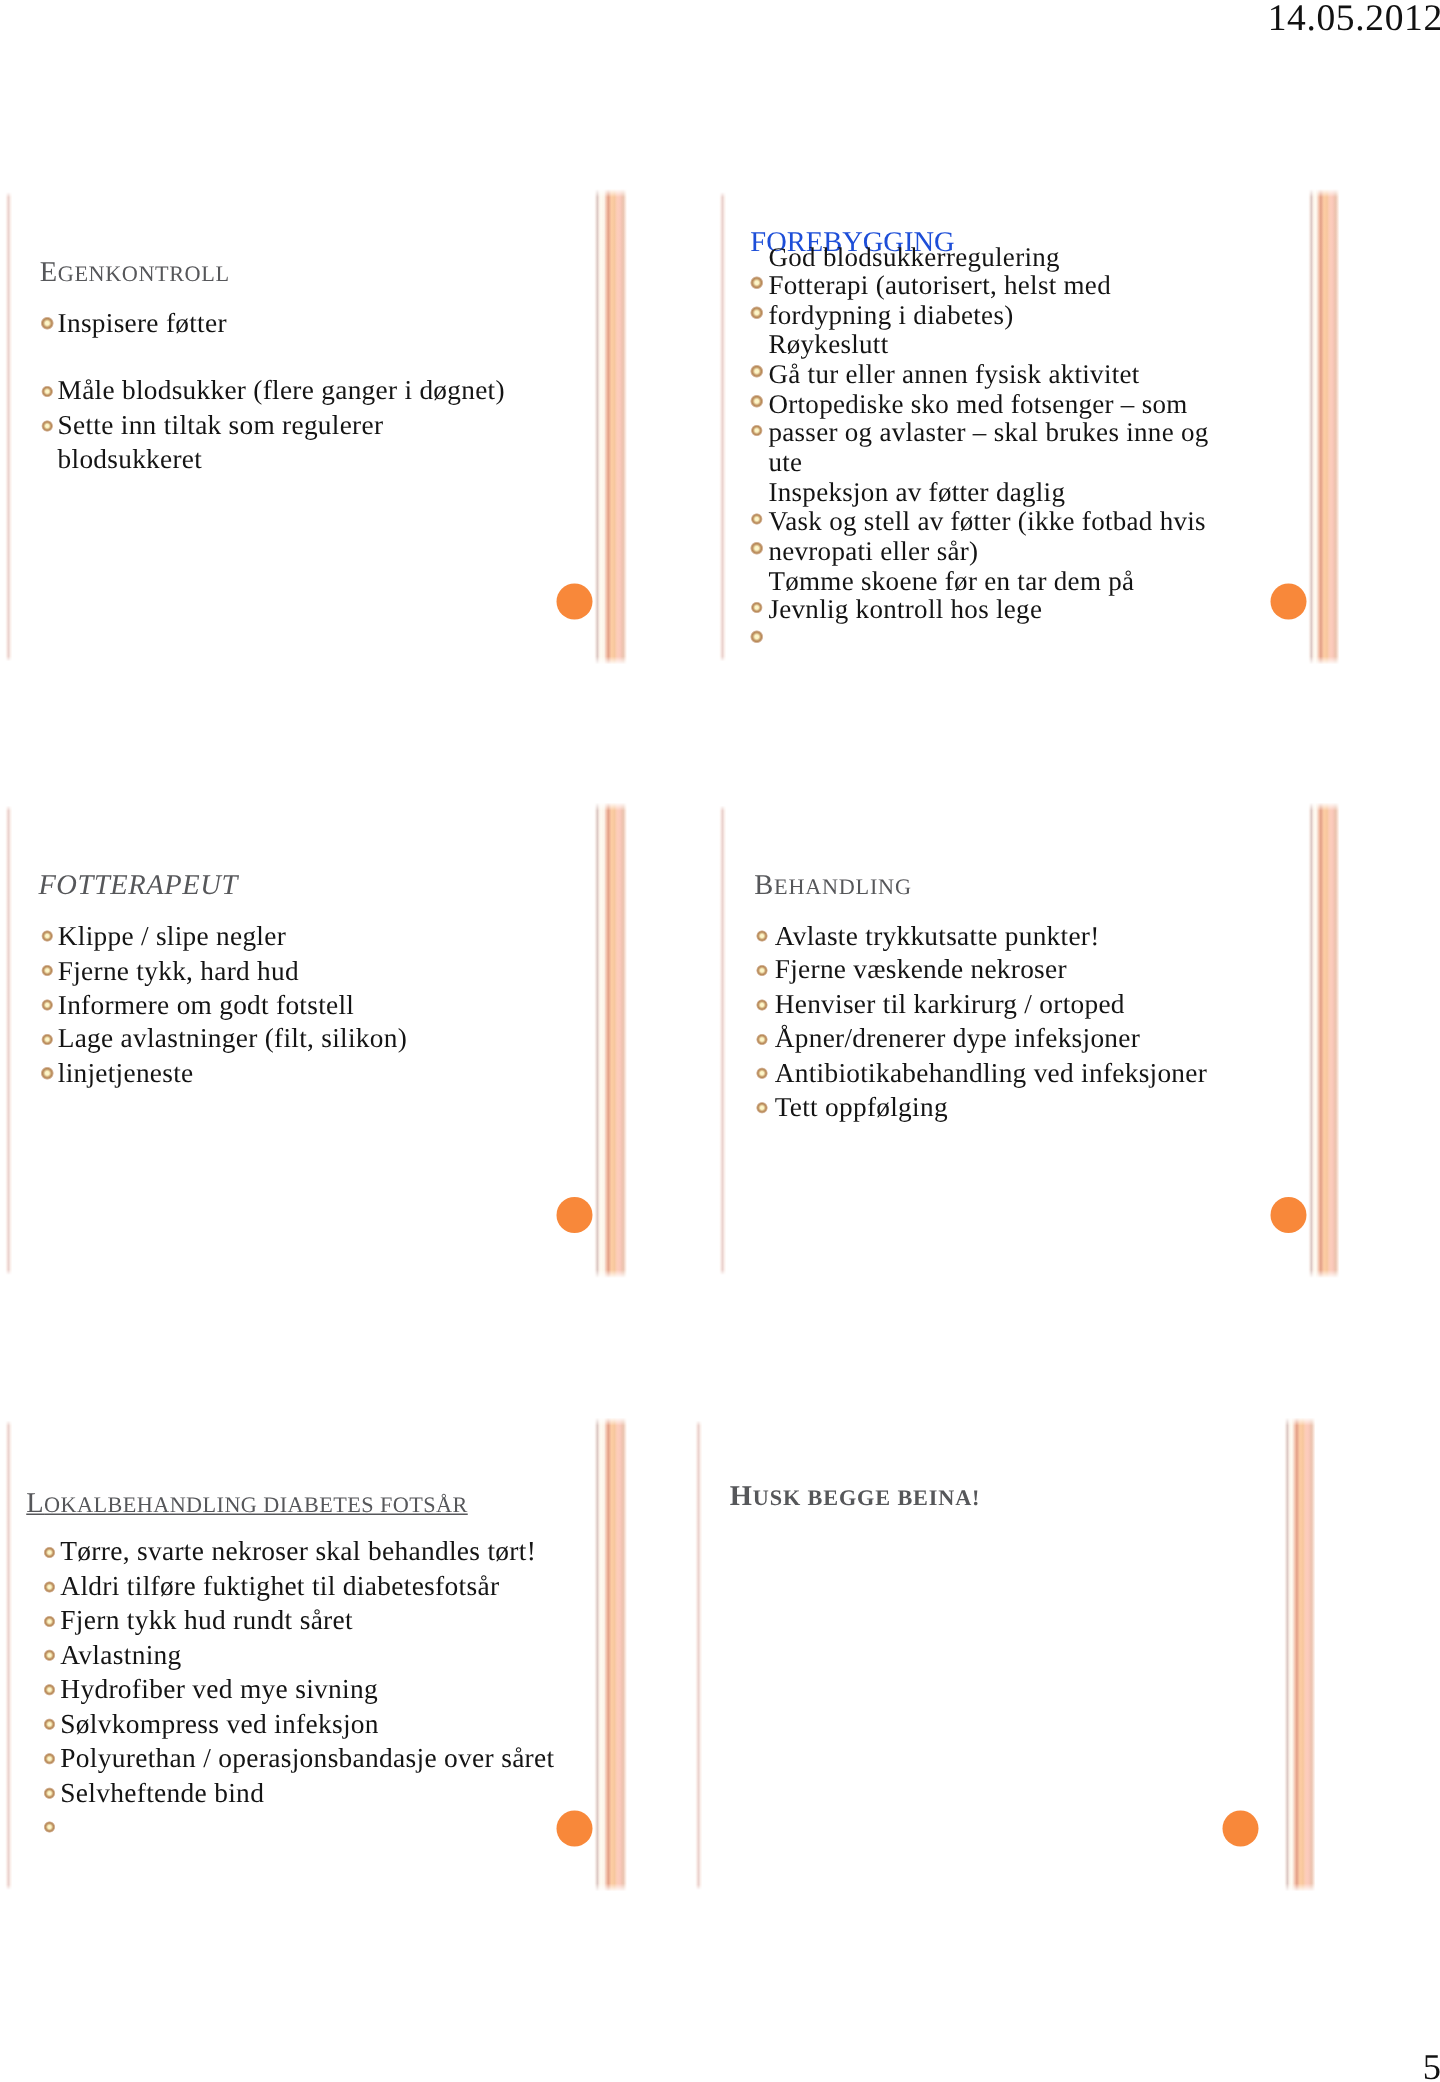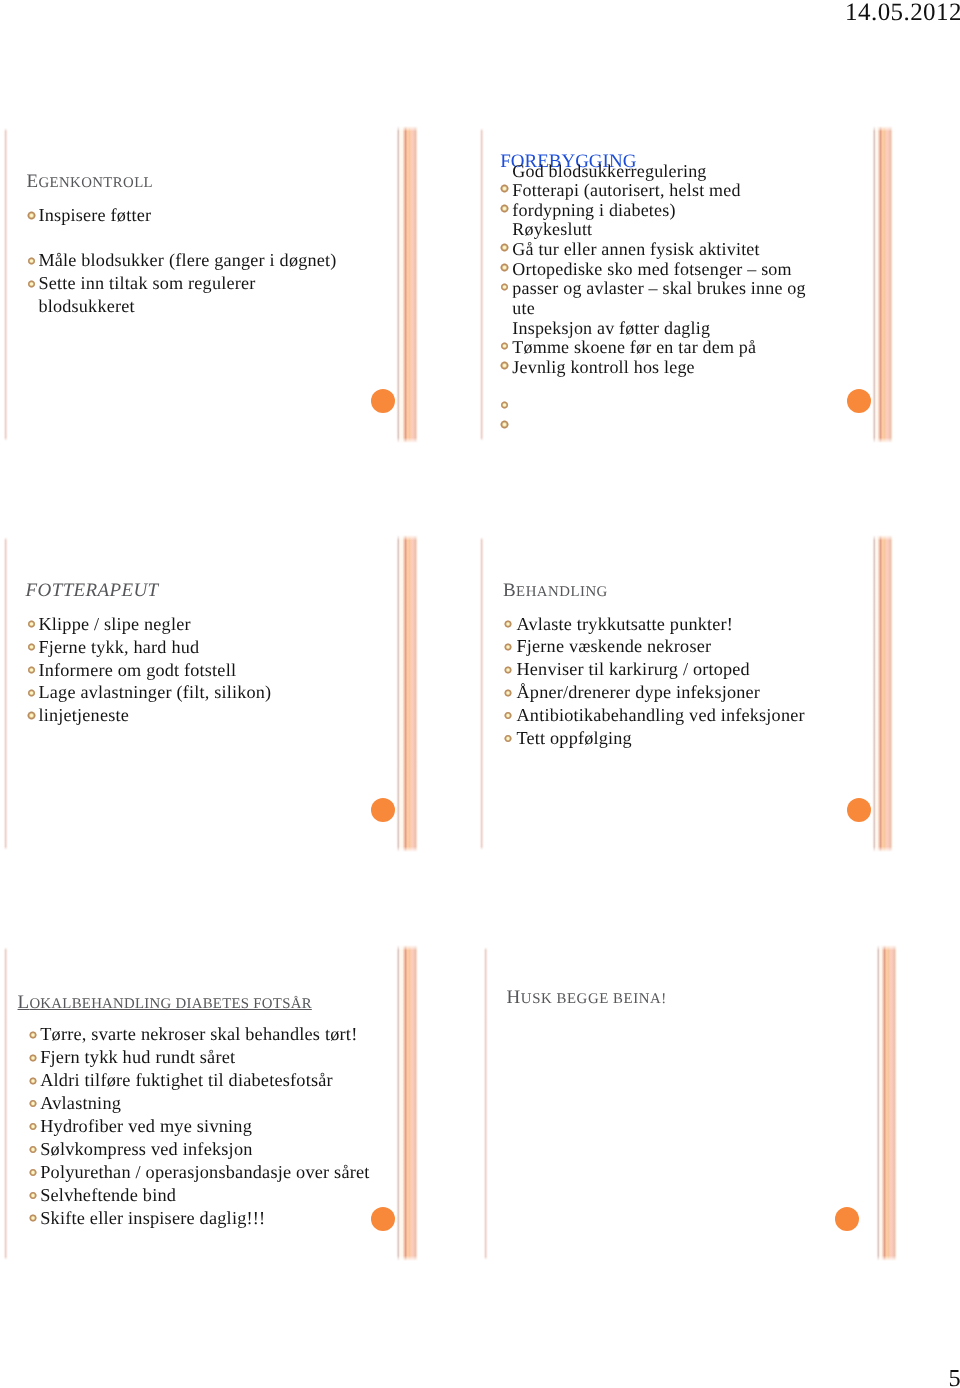--- a/index.html
+++ b/index.html
@@ -85,20 +85,24 @@
           </div>
           <div class="s-li">
             <span class="txt">Ortopediske sko med fotsenger – som</span>
             <span class="txt">passer og avlaster – skal brukes inne og</span>
             <span class="txt">ute</span>
           </div>
           <div class="s-li">
             <span class="txt">Inspeksjon av føtter daglig</span>
           </div>
           <div class="s-li">
+            <span class="txt">Vask og stell av føtter (ikke fotbad hvis</span>
+            <span class="txt">nevropati eller sår)</span>
+          </div>
+          <div class="s-li">
             <span class="txt">Tømme skoene før en tar dem på</span>
           </div>
           <div class="s-li">
             <span class="txt">Jevnlig kontroll hos lege</span>
           </div>
         </div>
     <span class="ring" style="left:20.149999999999988px;top:54.8px;width:8.6px;height:8.6px;"></span>
         <span class="ring" style="left:20.149999999999988px;top:74.46px;width:8.6px;height:8.6px;"></span>
         <span class="ring" style="left:20.149999999999988px;top:113.77999999999999px;width:8.6px;height:8.6px;"></span>
         <span class="ring" style="left:20.149999999999988px;top:133.44px;width:8.6px;height:8.6px;"></span>
@@ -180,55 +184,52 @@
           <i style="left:391.8px;width:6px;background:linear-gradient(to right,#FFFFFF 2%,#FDF6F3 11%,#E8D9D4 28%,#DCC9C5 40%,#F2E4DD 53%,#FDF6EC 66%,#FEFAF0 83%,#FDF6EB 100%)"></i>
           <i style="left:397.3px;width:16.2px;background:linear-gradient(to right,#FEFCF4 0%,#FDF6EC 2%,#FBEDE2 6%,#F6D6C6 10%,#F2BCA4 16%,#E2A087 22%,#EFB496 28%,#FCCCA3 35%,#FBCAA0 42%,#F6C79E 48%,#FBCBAE 54%,#FCCDBA 60%,#FCCBBC 67%,#F8C7B8 73%,#F0C3B0 79%,#EBC6B2 85%,#F6DDD0 91%,#FDF4EE 97%,#FFFDFC 100%)"></i>
         </span>
     <span class="accent-dot" style="right:21px;bottom:26.7px;background:#F8883A;"></span>
     <div class="s-title" style="left:13.25px;top:45.39999999999998px;font-size:19px;letter-spacing:0.28px;color:#56575A;text-decoration:underline;"><span>L</span><span class="sc">OKALBEHANDLING DIABETES FOTSÅR</span></div>
     <div class="s-body" style="left:35.95px;top:75.45000000000005px;font-size:18.3px;letter-spacing:0.2px;line-height:22.9px;color:#141414;">
           <div class="s-li">
             <span class="txt">Tørre, svarte nekroser skal behandles tørt!</span>
           </div>
           <div class="s-li">
+            <span class="txt">Aldri tilføre fuktighet til diabetesfotsår</span>
+          </div>
+          <div class="s-li">
             <span class="txt">Fjern tykk hud rundt såret</span>
           </div>
           <div class="s-li">
-            <span class="txt">Aldri tilføre fuktighet til diabetesfotsår</span>
-          </div>
-          <div class="s-li">
             <span class="txt">Avlastning</span>
           </div>
           <div class="s-li">
             <span class="txt">Hydrofiber ved mye sivning</span>
           </div>
           <div class="s-li">
             <span class="txt">Sølvkompress ved infeksjon</span>
           </div>
           <div class="s-li">
             <span class="txt">Polyurethan / operasjonsbandasje over såret</span>
           </div>
           <div class="s-li">
             <span class="txt">Selvheftende bind</span>
-          </div>
-          <div class="s-li">
-            <span class="txt">Skifte eller inspisere daglig!!!</span>
           </div>
         </div>
     <span class="ring" style="left:24.45px;top:82.7px;width:8.6px;height:8.6px;"></span>
         <span class="ring" style="left:24.45px;top:105.6000000000001px;width:8.6px;height:8.6px;"></span>
         <span class="ring" style="left:24.45px;top:128.49999999999994px;width:8.6px;height:8.6px;"></span>
         <span class="ring" style="left:24.45px;top:151.40000000000003px;width:8.6px;height:8.6px;"></span>
         <span class="ring" style="left:24.45px;top:174.2999999999999px;width:8.6px;height:8.6px;"></span>
         <span class="ring" style="left:24.45px;top:197.2px;width:8.6px;height:8.6px;"></span>
         <span class="ring" style="left:24.45px;top:220.10000000000008px;width:8.6px;height:8.6px;"></span>
         <span class="ring" style="left:24.45px;top:242.99999999999994px;width:8.6px;height:8.6px;"></span>
         <span class="ring" style="left:24.45px;top:265.90000000000003px;width:8.6px;height:8.6px;"></span>
   </div>
-  <div class="slide" style="left:484px;top:948px;width:396px;height:310px;">
+  <div class="slide" style="left:464px;top:948px;width:396px;height:310px;font-weight:bold;">
     <span class="slide-edge"></span>
     <span class="stripes">
           <i style="left:391.8px;width:6px;background:linear-gradient(to right,#FFFFFF 2%,#FDF6F3 11%,#E8D9D4 28%,#DCC9C5 40%,#F2E4DD 53%,#FDF6EC 66%,#FEFAF0 83%,#FDF6EB 100%)"></i>
           <i style="left:396.8px;width:16.2px;background:linear-gradient(to right,#FEFCF4 0%,#FDF6EC 2%,#FBEDE2 6%,#F6D6C6 10%,#F2BCA4 16%,#E2A087 22%,#EFB496 28%,#FCCCA3 35%,#FBCAA0 42%,#F6C79E 48%,#FBCBAE 54%,#FCCDBA 60%,#FCCBBC 67%,#F8C7B8 73%,#F0C3B0 79%,#EBC6B2 85%,#F6DDD0 91%,#FDF4EE 97%,#FFFDFC 100%)"></i>
         </span>
     <span class="accent-dot" style="right:21px;bottom:26.7px;background:#F8883A;"></span>
     <div class="s-title" style="left:22.55000000000001px;top:40.39999999999998px;font-size:19px;letter-spacing:0.58px;color:#56575A;"><span>H</span><span class="sc">USK BEGGE BEINA!</span></div>
     <div class="s-body" style="left:35.75px;top:68px;font-size:18.2px;letter-spacing:0.2px;line-height:22px;color:#141414;"></div>
 
   </div>

